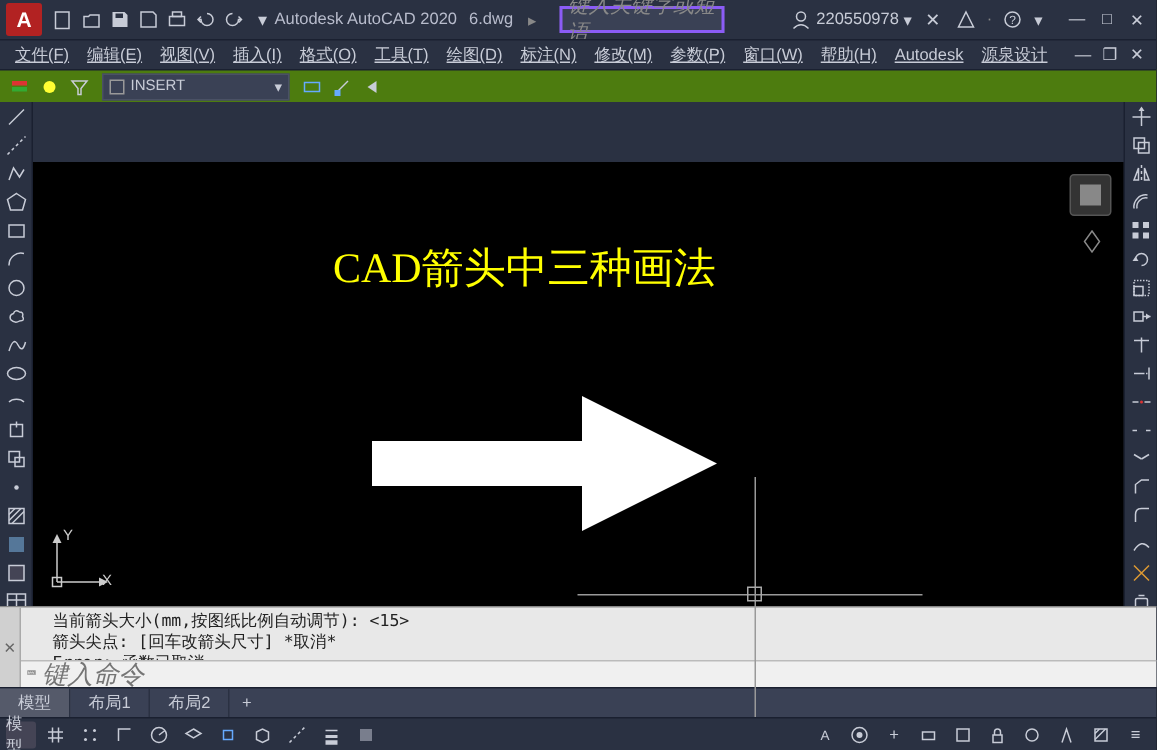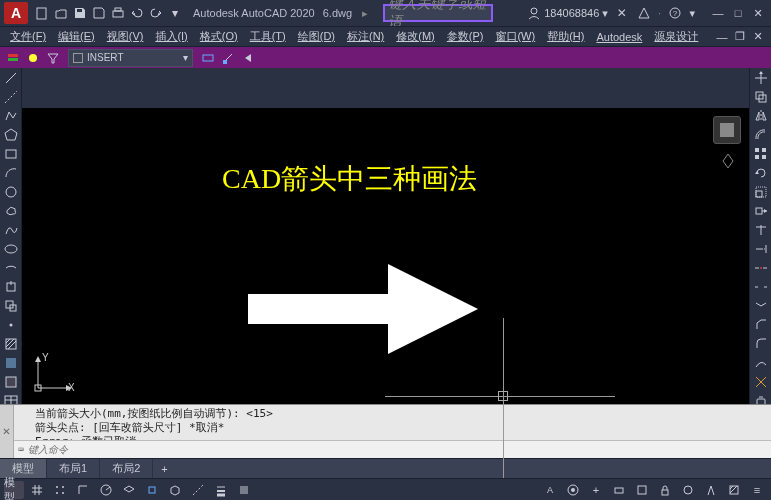--- a/index.html
+++ b/index.html
@@ -4,33 +4,33 @@
 <style>
   * { box-sizing: border-box; margin: 0; padding: 0; }
   html, body { width: 771px; height: 500px; overflow: hidden; font-family: "Microsoft YaHei", Arial, sans-serif; background: #2a3142; }
   body { display: flex; flex-direction: column; }
   
   
   .titlebar { height: 26px; background: #2a3142; display: flex; align-items: center; padding: 0 4px; color: #c8ccd7; font-size: 11px; }
   .app-logo { width: 24px; height: 22px; background: #b22222; color: #fff; display: flex; align-items: center; justify-content: center; font-weight: bold; font-size: 14px; margin-right: 4px; border-radius: 2px; }
   .qat { display: flex; gap: 3px; margin-left: 2px; }
   .qat-btn { width: 16px; height: 16px; display: flex; align-items: center; justify-content: center; font-size: 12px; color: #c8ccd7; cursor: pointer; }
-  .title-txt { margin-left: 10px; color: #b8bccc; }
+  .title-txt { color: #b8bccc; }
   .title-search { margin-left: 15px; background: #3a4155; border: 2px solid #8b5cf6; height: 18px; width: 110px; font-size: 14px; color: #888; padding: 0 4px; display: flex; align-items: center; font-style: italic; }
   .title-right { margin-left: auto; display: flex; align-items: center; gap: 6px; }
   .signin { display: flex; align-items: center; gap: 3px; font-size: 11px; }
   .win-controls { display: flex; gap: 2px; margin-left: 8px; }
   .win-btn { width: 18px; height: 16px; display: flex; align-items: center; justify-content: center; cursor: pointer; font-size: 11px; }
 
   
   .menubar { height: 20px; background: #2a3142; display: flex; align-items: center; padding: 0 4px; color: #c8ccd7; font-size: 11px; border-top: 1px solid #1a2030; }
   .menu-item { padding: 0 6px; cursor: pointer; text-decoration: underline; }
 
   
-  .toolbar { height: 22px; background: #701a75; display: flex; align-items: center; padding: 0 4px; border-top: 1px solid #1a2030; gap: 2px; }
+  .toolbar { height: 22px; background: #4d7c0f; display: flex; align-items: center; padding: 0 4px; border-top: 1px solid #1a2030; gap: 2px; }
   .tb-btn { width: 18px; height: 18px; display: flex; align-items: center; justify-content: center; cursor: pointer; font-size: 12px; color: #c8ccd7; }
   .layer-combo { background: #3a4155; border: 1px solid #4a5165; height: 18px; width: 125px; color: #c8ccd7; font-size: 10px; display: flex; align-items: center; padding: 0 4px; margin: 0 4px; }
   .layer-combo .sq { width: 10px; height: 10px; border: 1px solid #999; margin-right: 4px; }
   .after-combo { display: flex; gap: 2px; }
 
   
   .main { flex: 1; display: flex; background: #2a3142; min-height: 0; }
   .left-tools { width: 22px; background: #2a3142; border-right: 1px solid #1a2030; display: flex; flex-direction: column; align-items: center; padding-top: 2px; gap: 3px; }
   .left-tools .tool { width: 18px; height: 18px; display: flex; align-items: center; justify-content: center; cursor: pointer; }
   .right-tools { width: 22px; background: #2a3142; border-left: 1px solid #1a2030; display: flex; flex-direction: column; align-items: center; padding-top: 2px; gap: 3px; }
@@ -57,21 +57,21 @@
   .ucs .y-label { position: absolute; top: -2px; left: 12px; }
   .ucs .x-label { position: absolute; top: 28px; left: 38px; }
 
   
   .cmd-area { height: 54px; background: #e8e8e8; border-top: 1px solid #888; display: flex; }
   .cmd-handle { width: 14px; background: #d0d0d0; border-right: 1px solid #aaa; display: flex; align-items: center; justify-content: center; cursor: pointer; color: #666; font-size: 10px; }
   .cmd-body { flex: 1; display: flex; flex-direction: column; font-size: 11px; font-family: "SimSun", monospace; }
   .cmd-history { flex: 1; padding: 2px 21px; color: #222; line-height: 1.25; overflow: hidden; white-space: pre-wrap; }
   .cmd-input-row { height: 18px; border-top: 1px solid #bbb; display: flex; align-items: center; padding: 0 4px; gap: 4px; background: #f0f0f0; }
   .cmd-input-row .chev { color: #666; font-size: 10px; }
-  .cmd-input-row input { flex: 1; border: none; background: transparent; font-size: 10px; font-style: italic; color: #888; outline: none; font-family: inherit; }
+  .cmd-input-row input { flex: 1; border: none; background: transparent; font-size: 17px; font-style: italic; color: #888; outline: none; font-family: inherit; }
 
   
   .tabs { height: 20px; background: #3a4155; display: flex; align-items: center; font-size: 11px; color: #c8ccd7; border-top: 1px solid #1a2030; }
   .tab { padding: 0 12px; height: 100%; display: flex; align-items: center; cursor: pointer; border-right: 1px solid #2a3142; }
   .tab.active { background: #555a6a; }
   .tab-add { padding: 0 8px; cursor: pointer; }
 
   
   .status { height: 22px; background: #2a3142; display: flex; align-items: center; padding: 0 4px; gap: 3px; border-top: 1px solid #1a2030; }
   .sb-btn { width: 20px; height: 18px; display: flex; align-items: center; justify-content: center; cursor: pointer; color: #c8ccd7; font-size: 11px; border-radius: 2px; }
@@ -129,21 +129,21 @@
   <span class="title-txt">Autodesk AutoCAD 2020</span>
   <span class="title-txt" style="margin-left:8px">6.dwg</span>
   <span style="margin-left:10px;color:#888">▸</span>
   <div class="title-search">键入关键字或短语</div>
   <div class="title-right">
     <div class="signin">
       <svg width="14" height="14">
           <circle cx="7" cy="5" r="3" fill="none" stroke="#c8ccd7"></circle>
           <path d="M2 13 Q7 8 12 13" fill="none" stroke="#c8ccd7"></path>
         </svg>
-      <span>184068846</span>
+      <span>220550978</span>
       <span>▾</span>
     </div>
     <div class="qat-btn">✕</div>
     <div class="qat-btn">
         <svg width="14" height="14">
           <path d="M7 2 L12 12 L2 12 Z" fill="none" stroke="#c8ccd7"></path>
         </svg>
       </div>
     <span style="color:#888">·</span>
     <div class="qat-btn">

